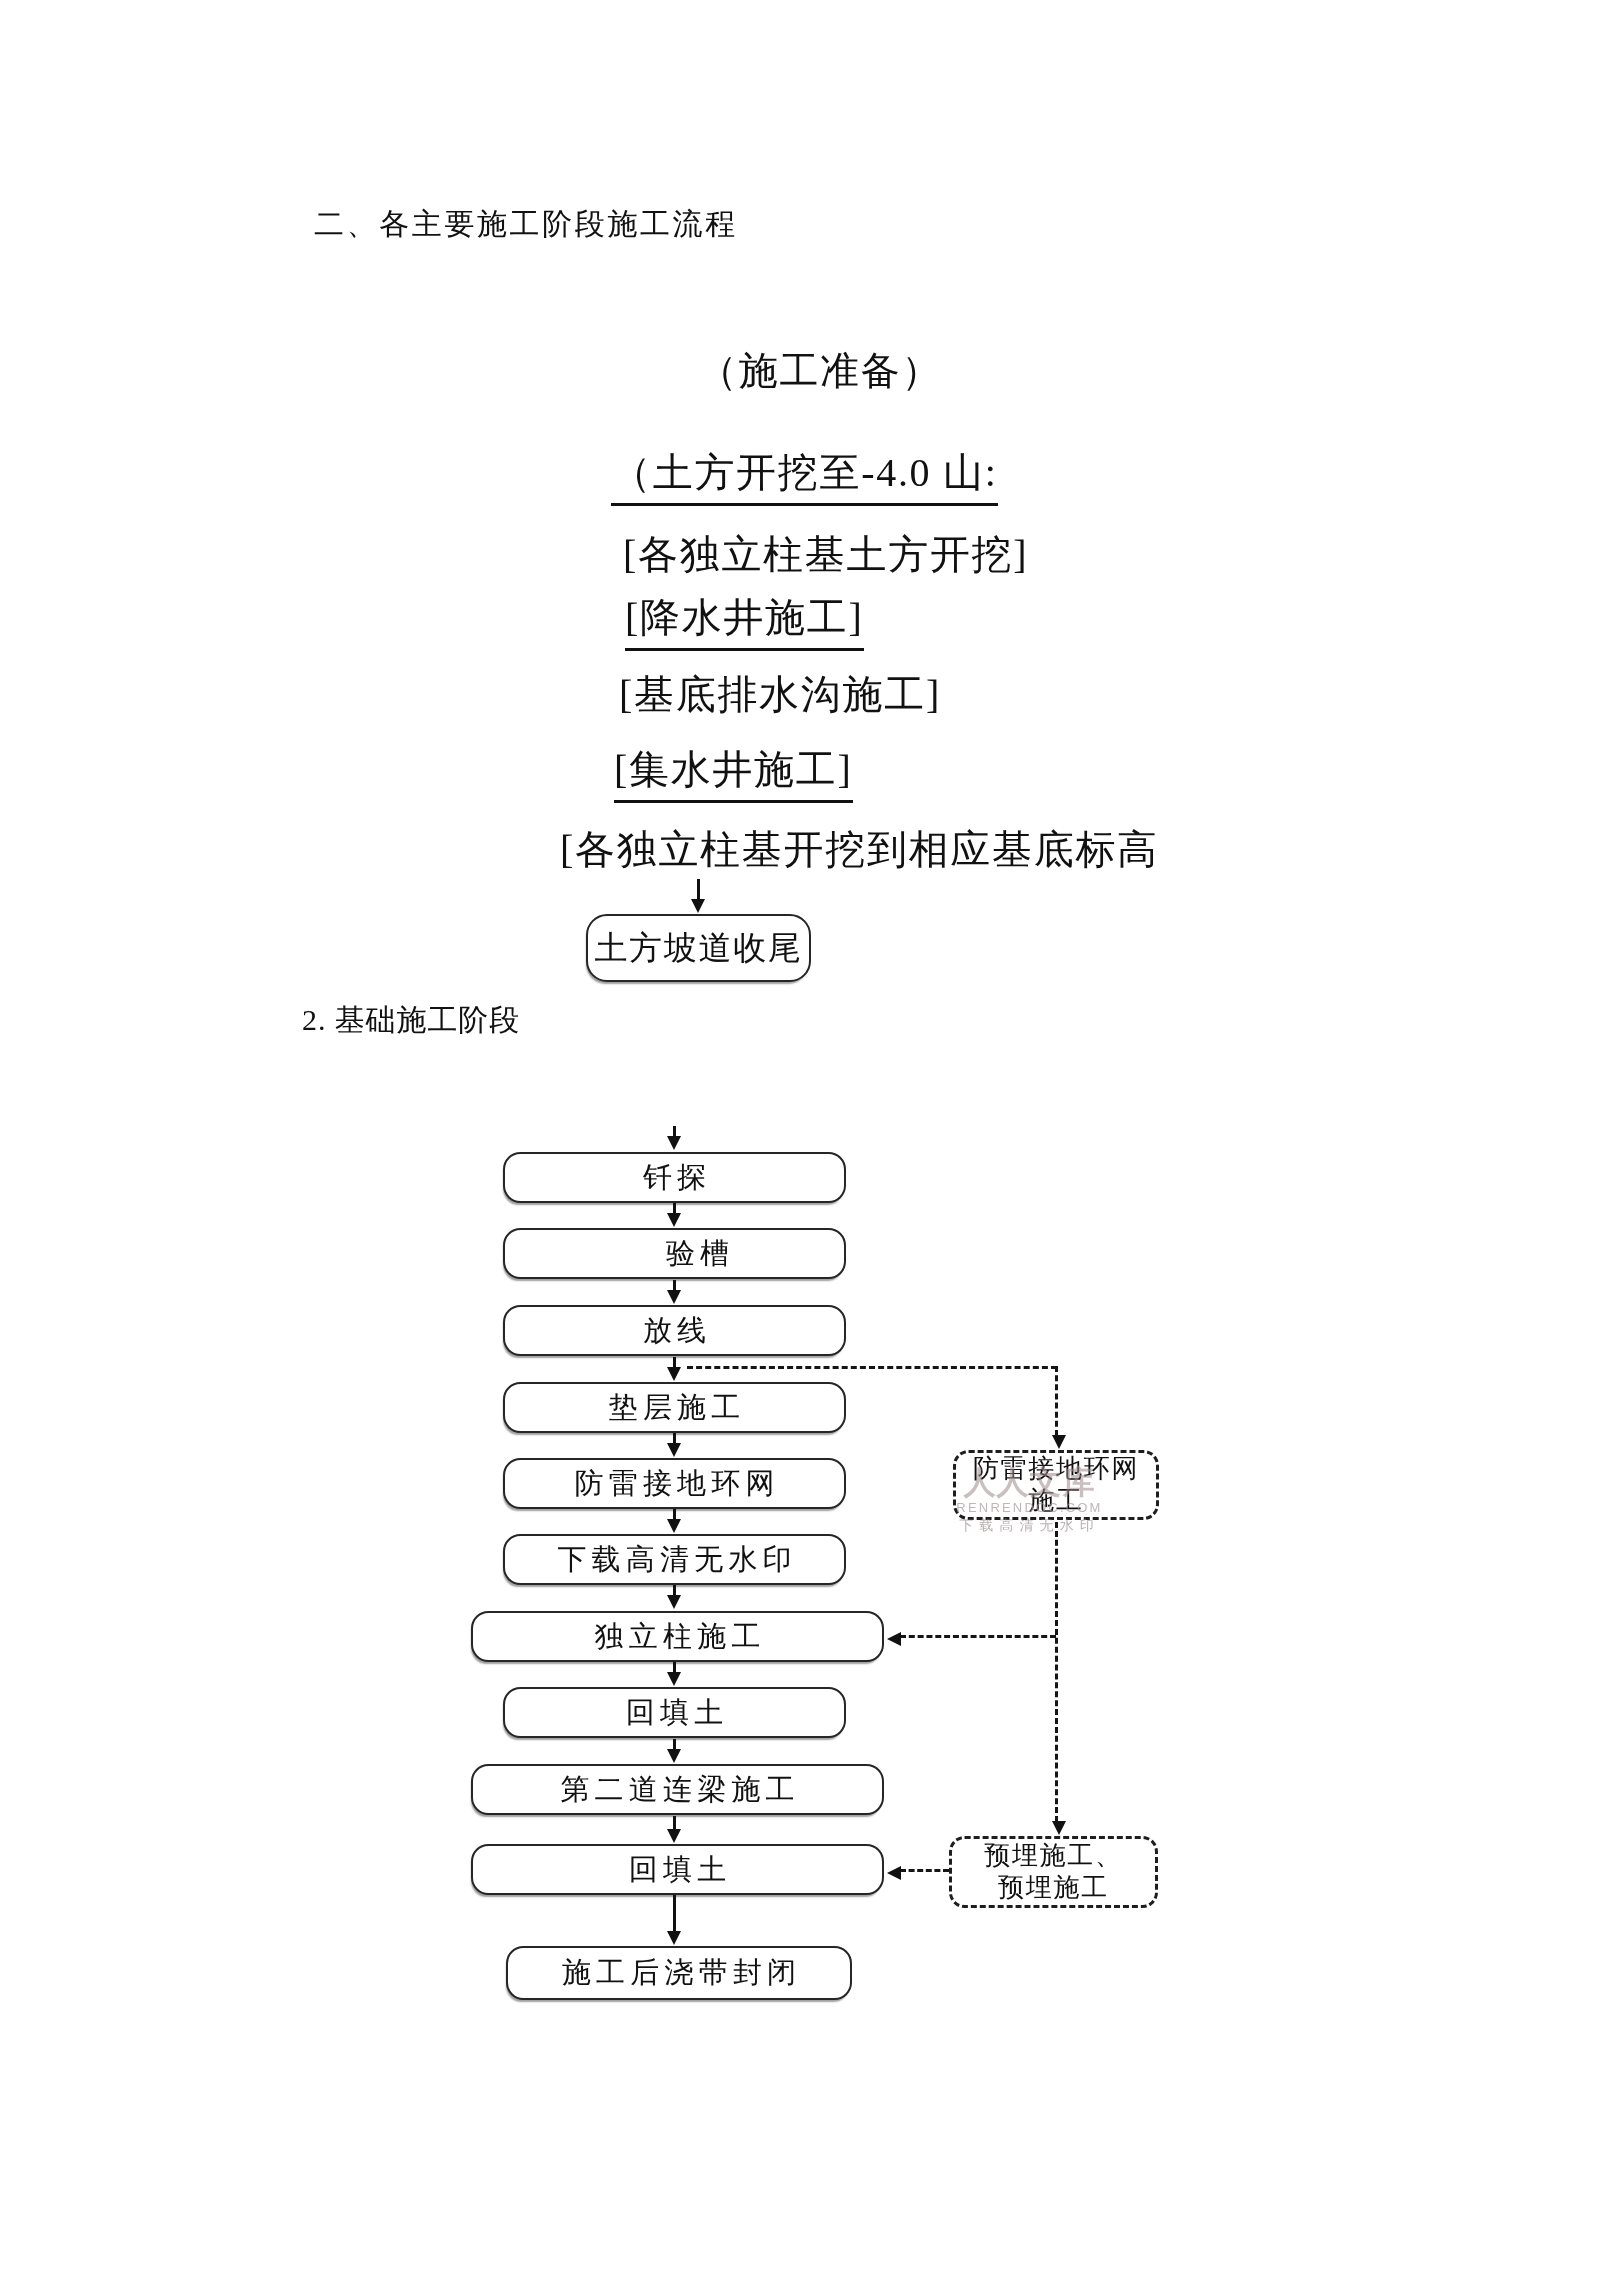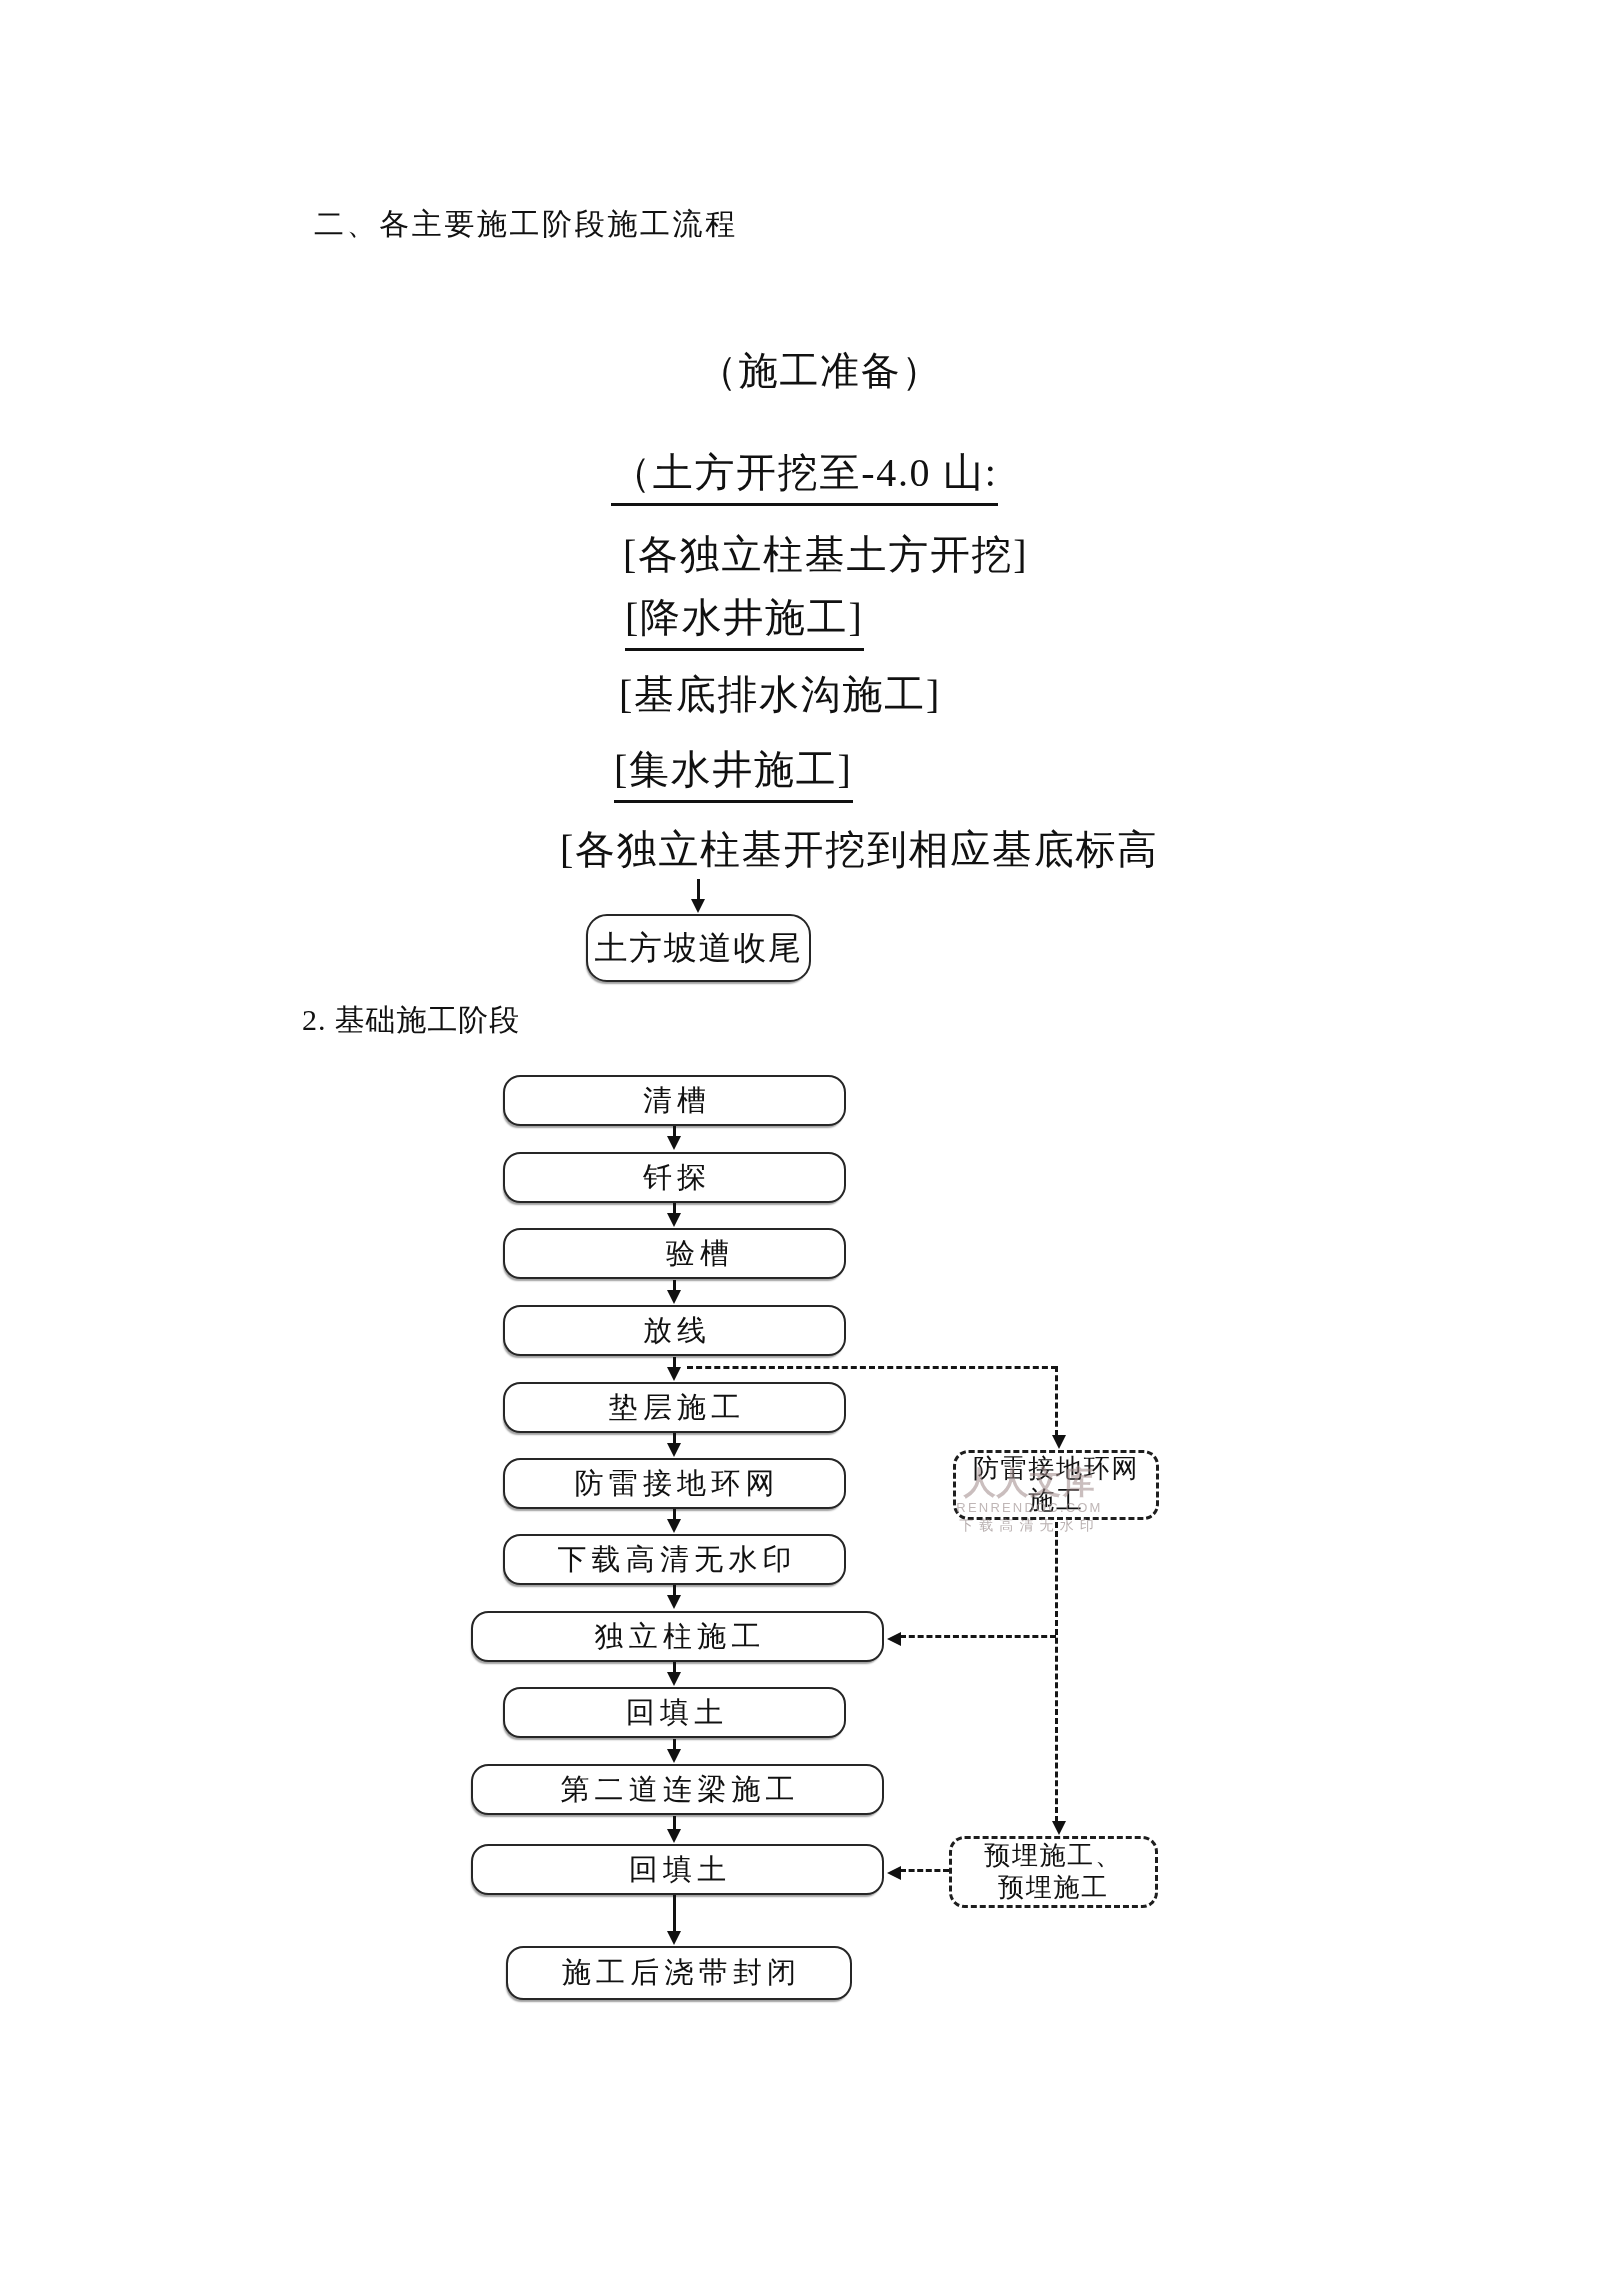--- a/index.html
+++ b/index.html
@@ -95,21 +95,20 @@
   <div class="bl bl-4 u">[降水井施工]</div>
   <div class="bl bl-5">[基底排水沟施工]</div>
   <div class="bl bl-6 u">[集水井施工]</div>
   <div class="bl bl-7">[各独立柱基开挖到相应基底标高</div>
 
   <div class="sarrow a0"></div>
   <div class="node endbox">土方坡道收尾</div>
 
   <div class="h-sub h-sub2">2. 基础施工阶段</div>
 
-  <div class="node std n1">清槽</div>
   <div class="sarrow a1"></div>
   <div class="node std n2">钎探</div>
   <div class="sarrow a2"></div>
   <div class="node std n3">验槽</div>
   <div class="sarrow a3"></div>
   <div class="node std n4">放线</div>
   <div class="sarrow a4"></div>
   <div class="node std n5">垫层施工</div>
   <div class="sarrow a5"></div>
   <div class="node std n6">防雷接地环网</div>

